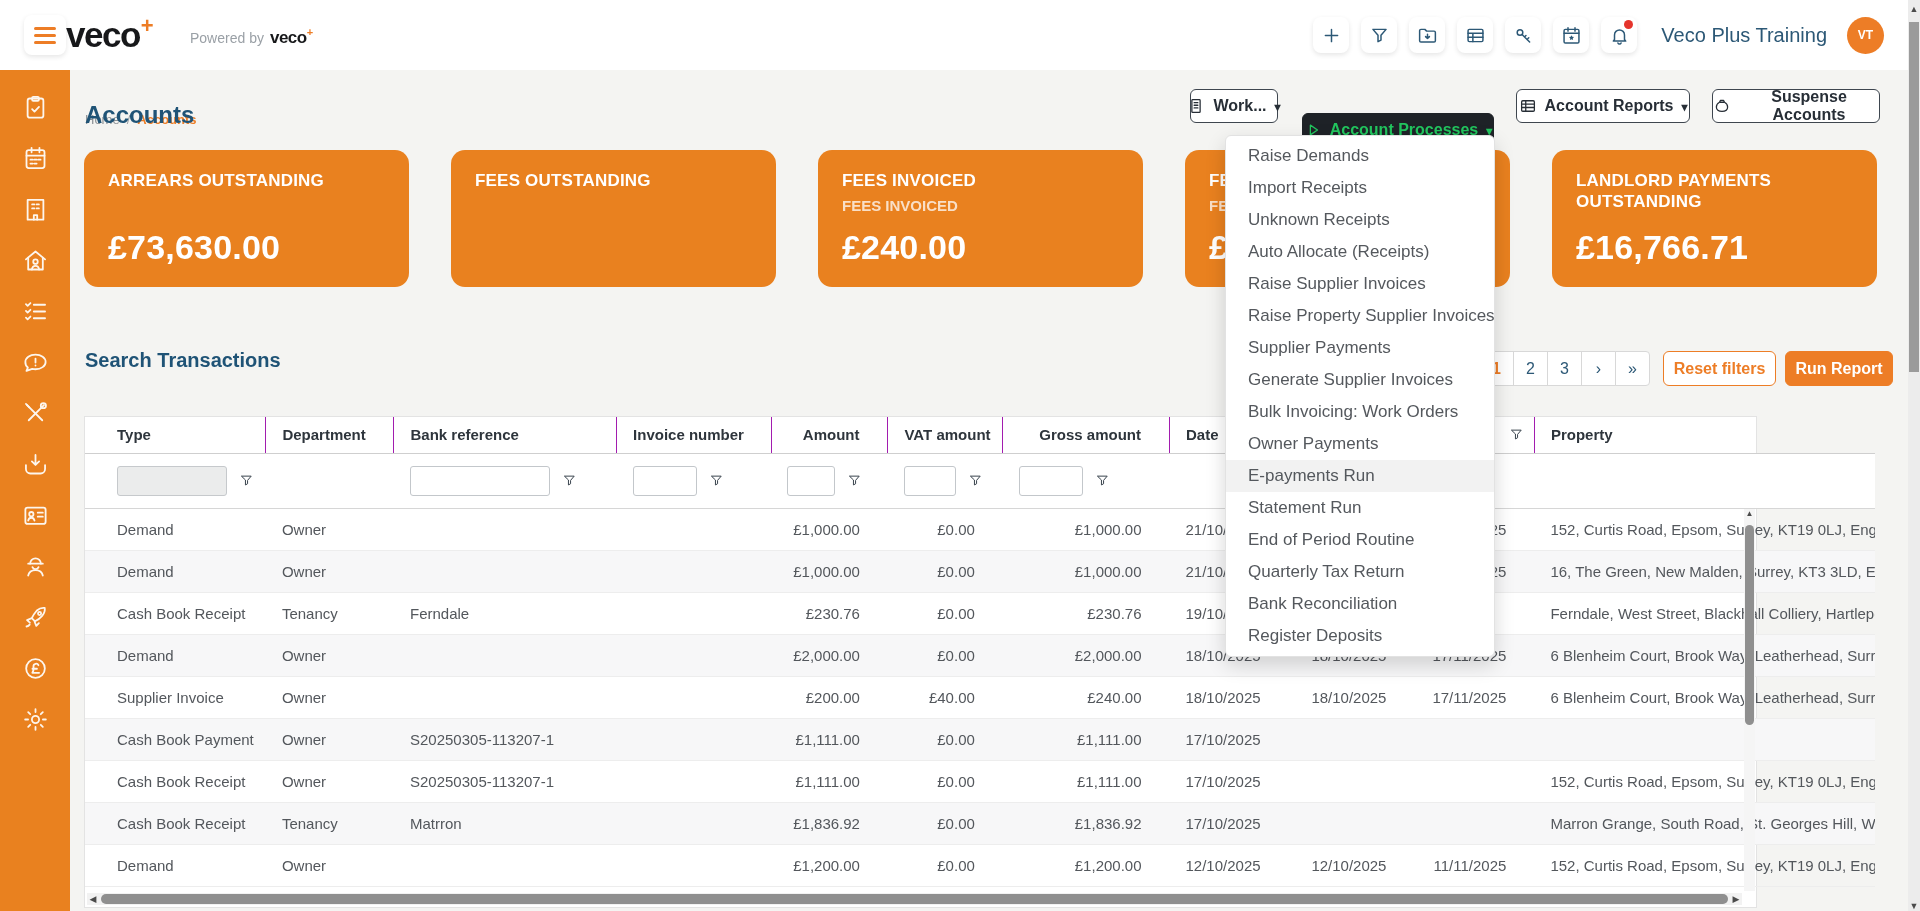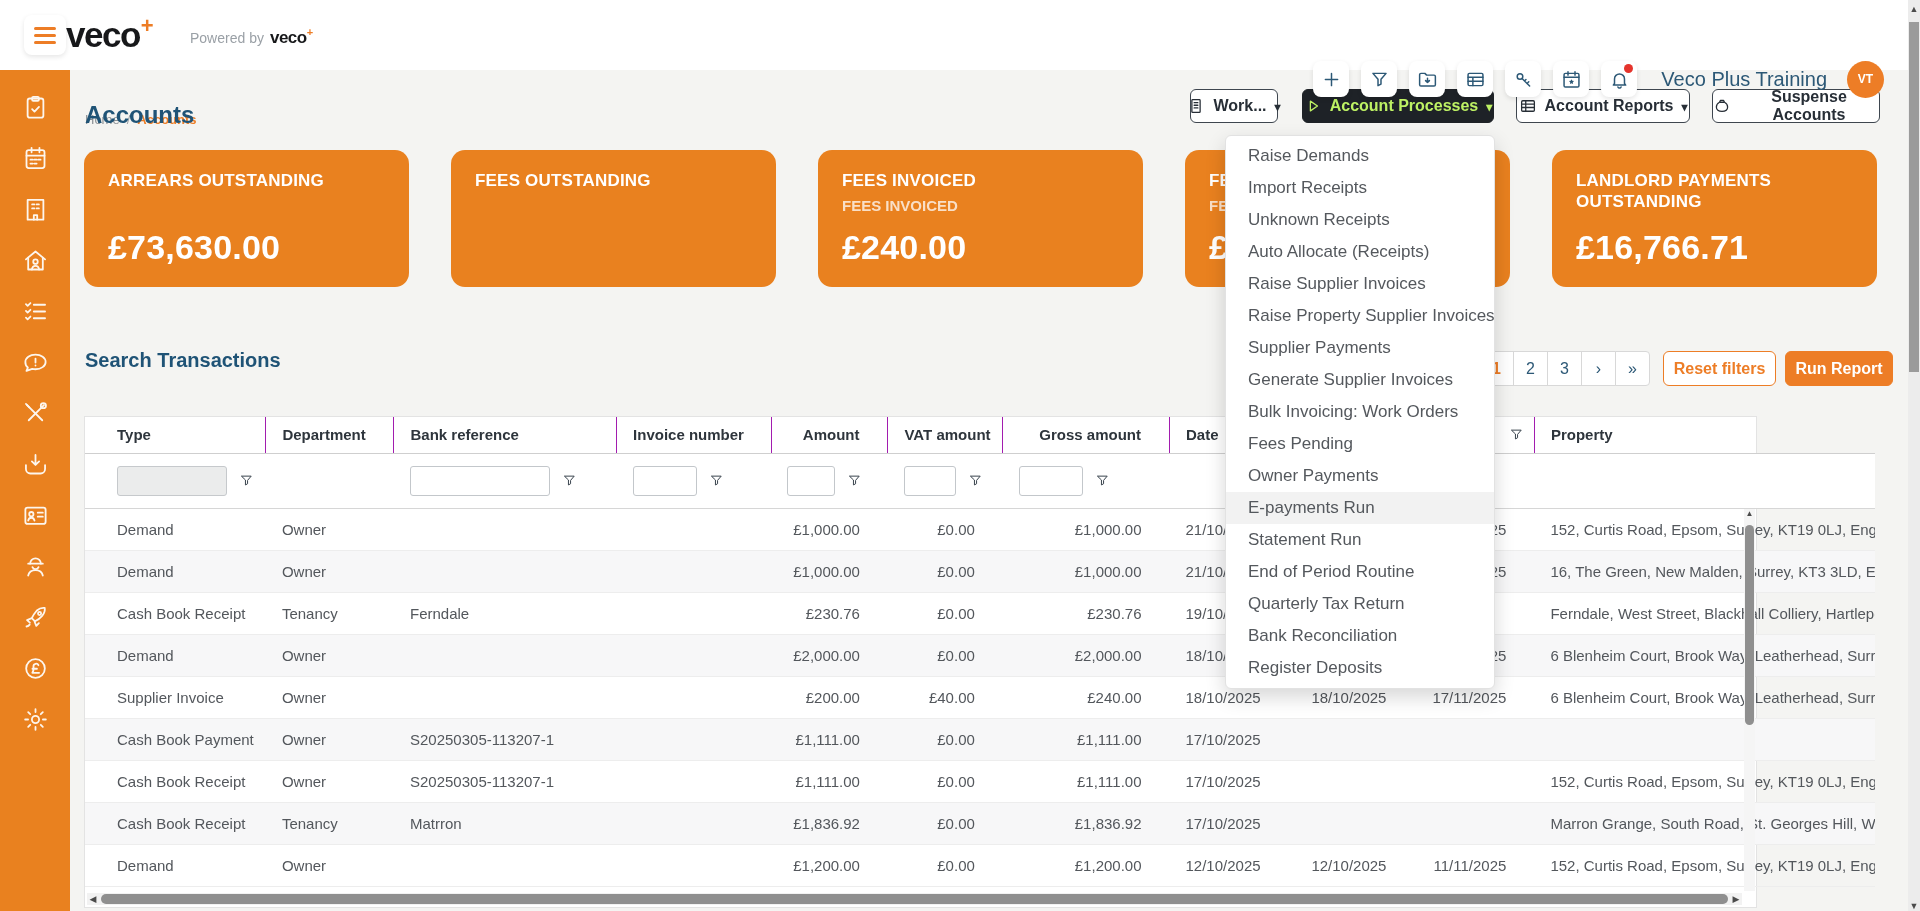--- a/index.html
+++ b/index.html
@@ -8,21 +8,21 @@
   
   .topbar { position:absolute; left:0; top:0; width:1920px; height:70px; background:#ffffff; z-index:30; }
   .hamburger { position:absolute; left:24px; top:15px; width:42px; height:40px; background:#fff; border:none; border-radius:8px;
                box-shadow:0 2px 5px rgba(0,0,0,.10); cursor:pointer; display:flex; flex-direction:column; justify-content:center; gap:4px; align-items:center; }
   .hamburger span { display:block; width:22px; height:3px; background:#ED7D26; border-radius:2px; }
   .logo { position:absolute; left:66px; top:13px; font-weight:800; font-size:35px; letter-spacing:-1.5px; color:#17181a; }
   .logo .logo-plus { color:#ED7D26; font-size:22px; font-weight:900; vertical-align:14px; margin-left:1px; }
   .powered { position:absolute; left:190px; top:26px; font-size:14px; color:#9aa0a6; }
   .powered .mini-word { font-weight:800; color:#17181a; font-size:17px; margin-left:6px; letter-spacing:-.5px; }
   .powered .mini-plus { color:#ED7D26; font-weight:900; font-size:11px; vertical-align:7px; }
-  .topbar-right { position:absolute; right:36px; top:0; height:70px; display:flex; align-items:center; gap:12px;margin-top:44px; }
+  .topbar-right { position:absolute; right:36px; top:0; height:70px; display:flex; align-items:center; gap:12px; }
   .tb-icon-btn { width:36px; height:36px; border-radius:8px; background:#fff; border:none; box-shadow:0 2px 5px rgba(0,0,0,.10);
                  display:flex; align-items:center; justify-content:center; color:#2C5876; cursor:pointer; position:relative; }
   .tb-icon-btn svg { width:21px; height:21px; }
   .tb-badge { position:absolute; top:3px; right:4px; width:9px; height:9px; border-radius:50%; background:#e5342c; }
   .account-name { font-size:20px; color:#2C5876; margin:0 8px 0 12px; cursor:pointer; }
   .avatar { width:37px; height:37px; border-radius:50%; background:#ED7D26; color:#fff; font-weight:bold; font-size:12px;
             display:flex; align-items:center; justify-content:center; cursor:pointer; }
 
   
   .sidebar { position:absolute; left:0; top:70px; width:70px; height:841px; background:#E9811F; z-index:25;
@@ -33,21 +33,21 @@
   
   .breadcrumb { position:absolute; left:85px; top:80px; font-size:13px; color:#8b9095; z-index:5;margin-top:32px; }
   .breadcrumb .bc-sep { margin:0 7px; color:#9ba0a5; }
   .breadcrumb .bc-current { color:#ED7D26; font-weight:bold; }
   .page-title { position:absolute; left:85px; top:101px; font-size:24px; font-weight:bold; color:#1F5376; z-index:5; }
 
   .action-btn { position:absolute; top:89px; height:34px; border-radius:6px; font-size:16px; font-weight:bold;
                 display:flex; align-items:center; justify-content:center; gap:8px; cursor:pointer; z-index:5;
                 font-family:"Liberation Sans", sans-serif; }
   .action-btn.light { background:#fff; border:1.5px solid #3e464f; color:#272e36; }
-  .action-btn.dark  { background:#1e2227; border:1.5px solid #1e2227; color:#bef264; }
+  .action-btn.dark  { background:#1e2227; border:1.5px solid #1e2227; color:#22c55e;margin-top:24px; }
   .action-btn svg { width:18px; height:18px; }
   .caret { font-size:12px; margin-top:2px; }
 
   
   .cards { position:absolute; left:84px; top:150px; width:1793px; height:137px; display:flex; gap:42px; z-index:1; }
   .card { flex:1; background:#E9811F; border-radius:14px; padding:20px 24px; color:#fff; display:flex; flex-direction:column; }
   .card-title { font-size:17px; font-weight:bold; letter-spacing:.2px; line-height:1.25; }
   .card-sub { font-size:15px; font-weight:bold; opacity:.75; margin-top:6px; }
   .card-value { font-size:34px; font-weight:bold; margin-top:auto; letter-spacing:.2px; }
 
@@ -575,21 +575,20 @@
 <div class="process-menu" id="process-menu">
     <div class="menu-item">Raise Demands</div>
     <div class="menu-item">Import Receipts</div>
     <div class="menu-item">Unknown Receipts</div>
     <div class="menu-item">Auto Allocate (Receipts)</div>
     <div class="menu-item">Raise Supplier Invoices</div>
     <div class="menu-item">Raise Property Supplier Invoices</div>
     <div class="menu-item">Supplier Payments</div>
     <div class="menu-item">Generate Supplier Invoices</div>
     <div class="menu-item">Bulk Invoicing: Work Orders</div>
-    <div class="menu-item">Fees Pending</div>
     <div class="menu-item">Owner Payments</div>
     <div class="menu-item hovered">E-payments Run</div>
     <div class="menu-item">Statement Run</div>
     <div class="menu-item">End of Period Routine</div>
     <div class="menu-item">Quarterly Tax Return</div>
     <div class="menu-item">Bank Reconciliation</div>
     <div class="menu-item">Register Deposits</div>
   </div>
 
 <div class="pvscroll">

